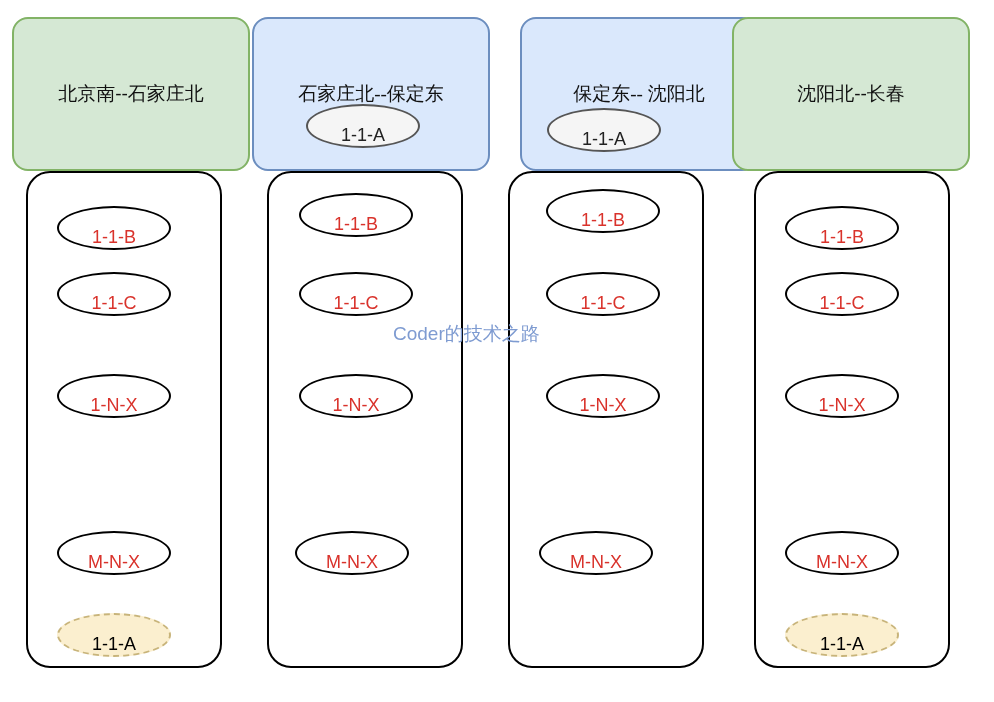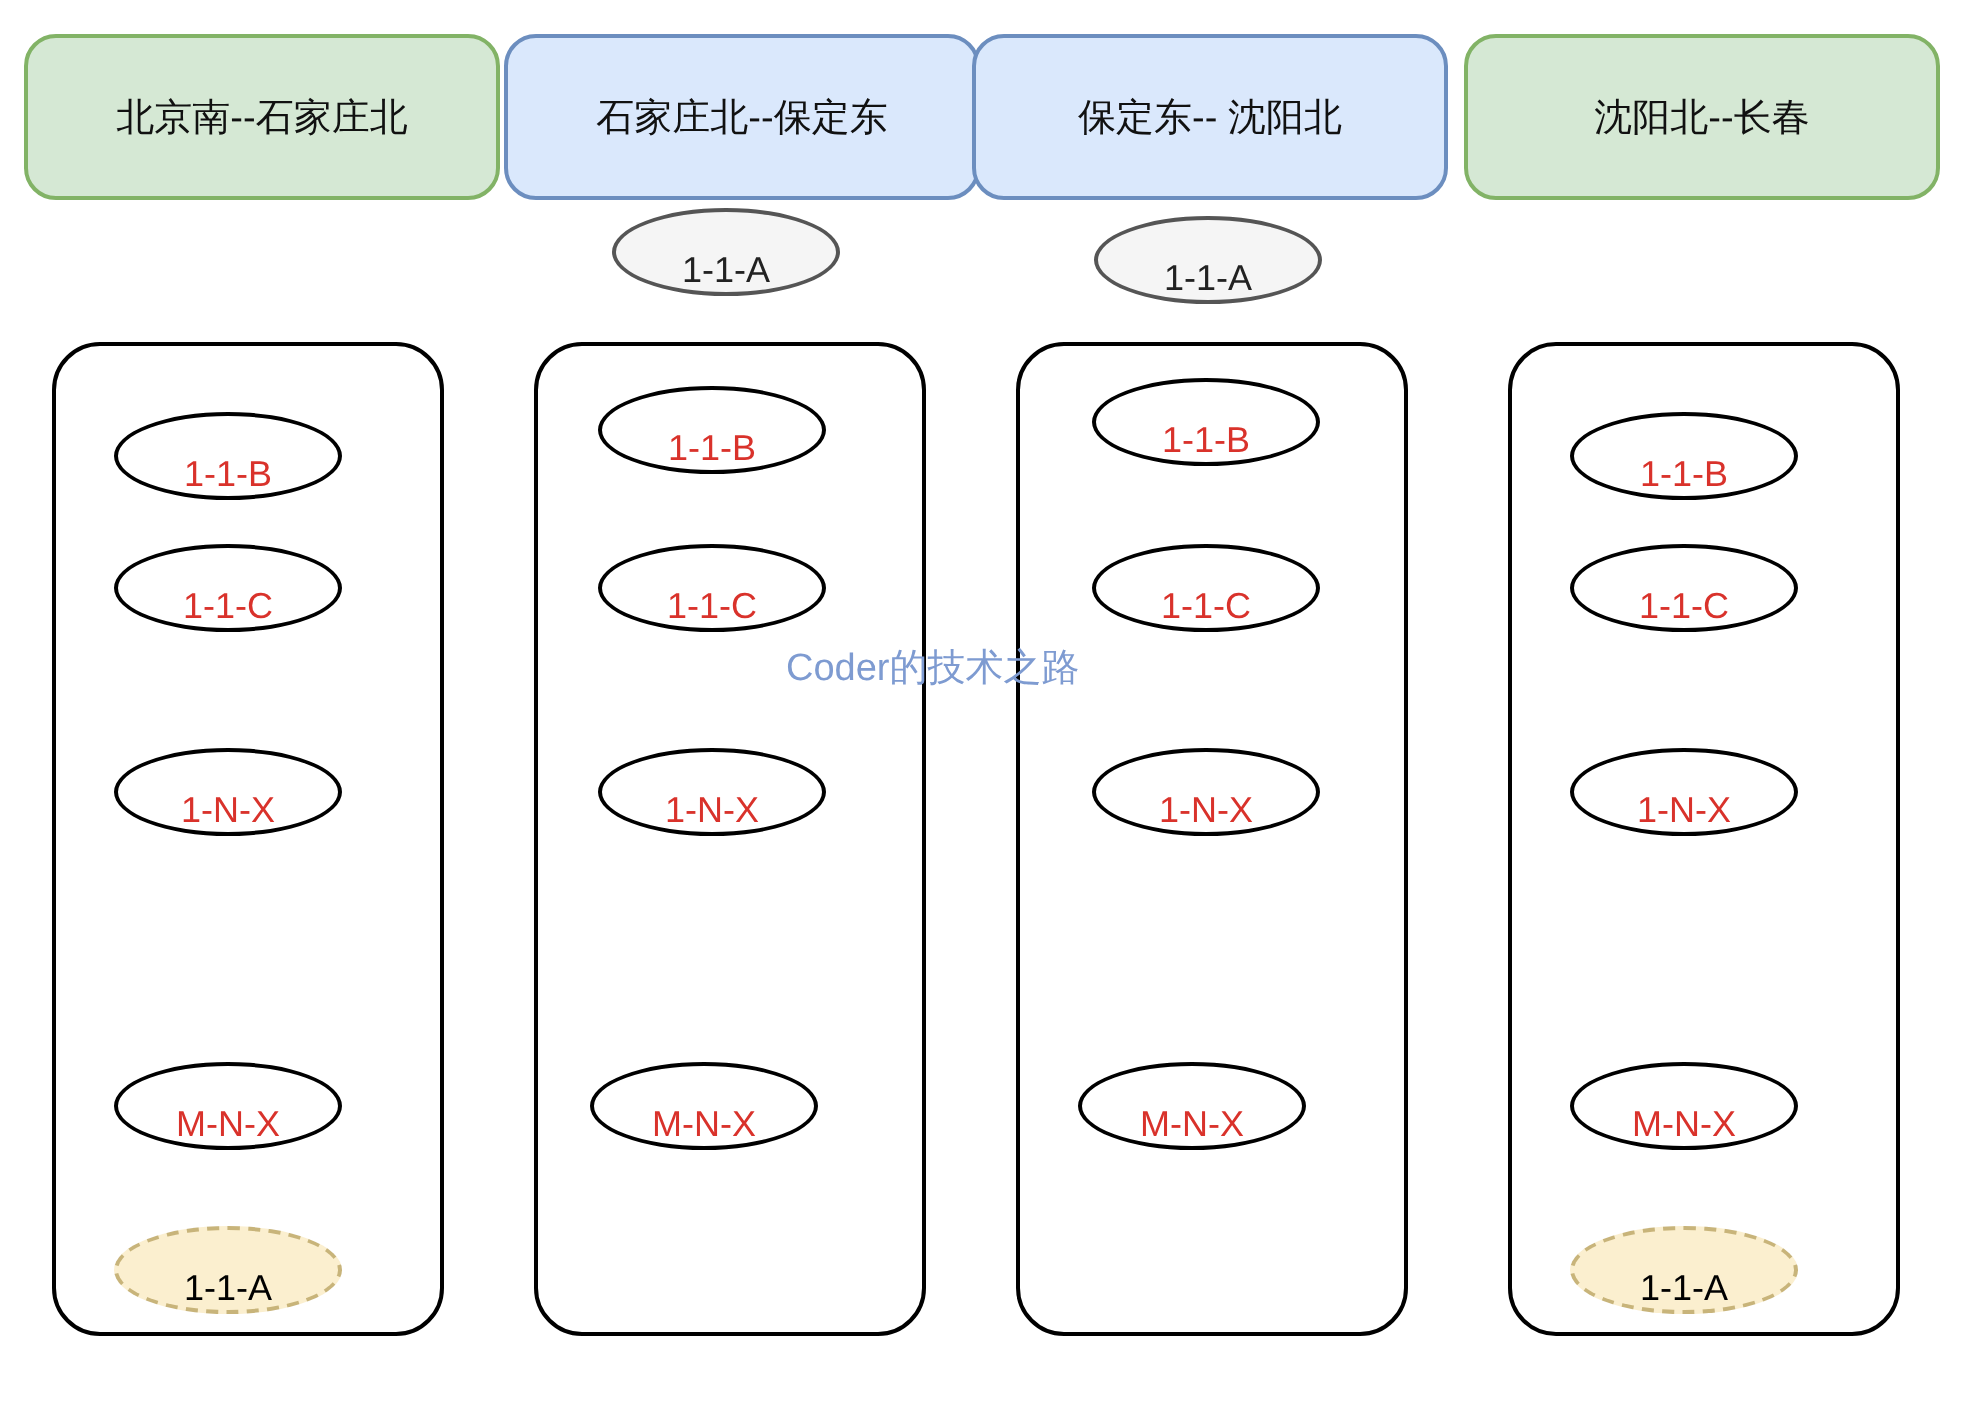--- a/index.html
+++ b/index.html
@@ -1,41 +1,41 @@
 <!DOCTYPE html>
 <html><head>
 <meta charset="utf-8">
 <style>
   html, body { margin:0; padding:0; background:#ffffff; }
   body { width:994px; height:702px; position:relative; overflow:hidden;
          font-family: "Liberation Sans", "DejaVu Sans", sans-serif; }
-  .seg { position:absolute; top:17px; width:238px; height:83px; border-radius:16px;
+  .seg { position:absolute; top:17px; width:238px; height:154px; border-radius:16px;
          box-sizing:border-box; display:flex; align-items:center; justify-content:center;
          font-size:19px; color:#111; }
   .seg.green { background:#d5e8d4; border:2px solid #82b366; }
-  .seg.blue  { background:#dae8fc; border:2px solid #6c8ebf; }
+  .seg.blue  { background:#dae8fc; border:2px solid #6c8ebf;font-family:Liberation Serif, serif; }
   .col { position:absolute; top:171px; width:196px; height:497px; border:2px solid #000;
          border-radius:24px; box-sizing:border-box; background:#fff; }
   .ell { position:absolute; width:114px; height:44px; border:2px solid #000; border-radius:50%;
          box-sizing:border-box; display:flex; align-items:flex-end; justify-content:center;
          font-size:18px; color:#d9322b; background:#fff; }
   .ell.dash { border:2px dashed #c8b47a; background:#fbefcf; color:#000; }
   .ell.grey { background:#f5f5f5; border-color:#555; color:#222; width:114px; height:44px; z-index:3; }
   .wm { position:absolute; left:393px; top:321px; font-size:19px; color:#7e9bd1; z-index:5; }
 </style>
 </head>
 <body>
 
 <div class="seg green" style="left:12px;">
     <span>北京南--石家庄北</span>
   </div>
 <div class="seg blue" style="left:252px;">
     <span>石家庄北--保定东</span>
   </div>
-<div class="seg blue" style="left:486px;">
+<div class="seg blue" style="left:520px;">
     <span>保定东-- 沈阳北</span>
   </div>
 <div class="seg green" style="left:732px;">
     <span>沈阳北--长春</span>
   </div>
 
 <div class="ell grey" style="left:306px; top:104px;">
     <span>1-1-A</span>
   </div>
 <div class="ell grey" style="left:547px; top:108px;">

